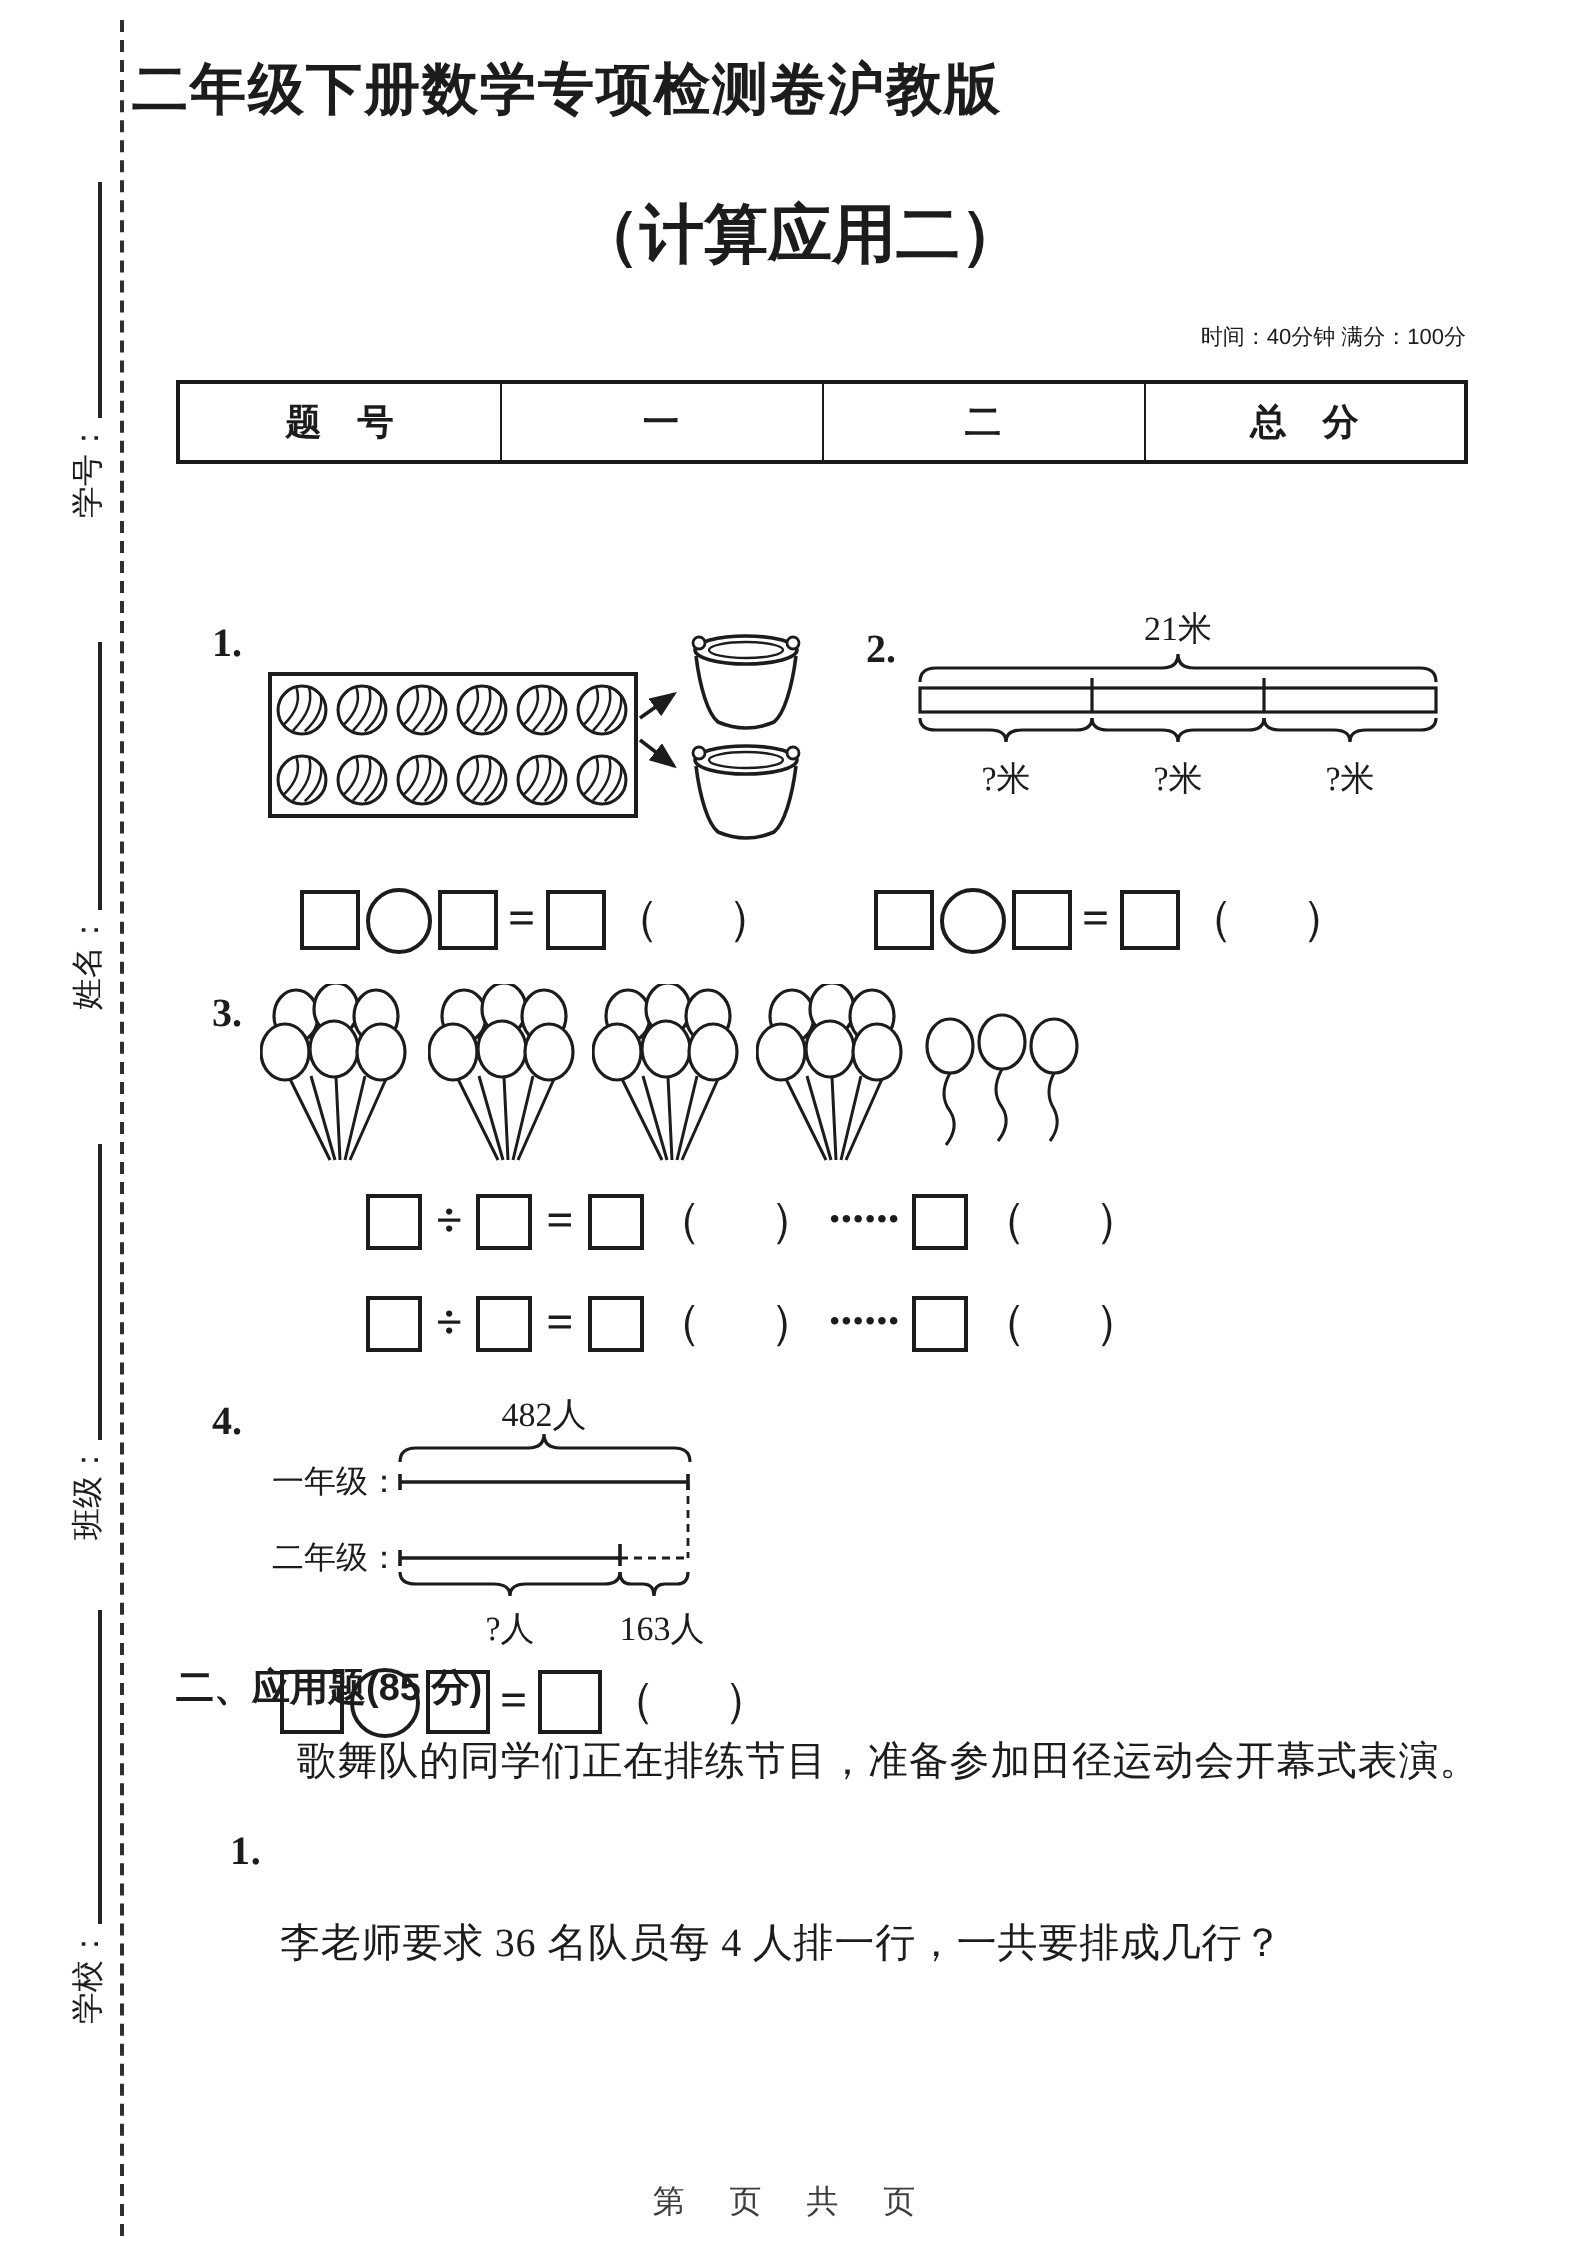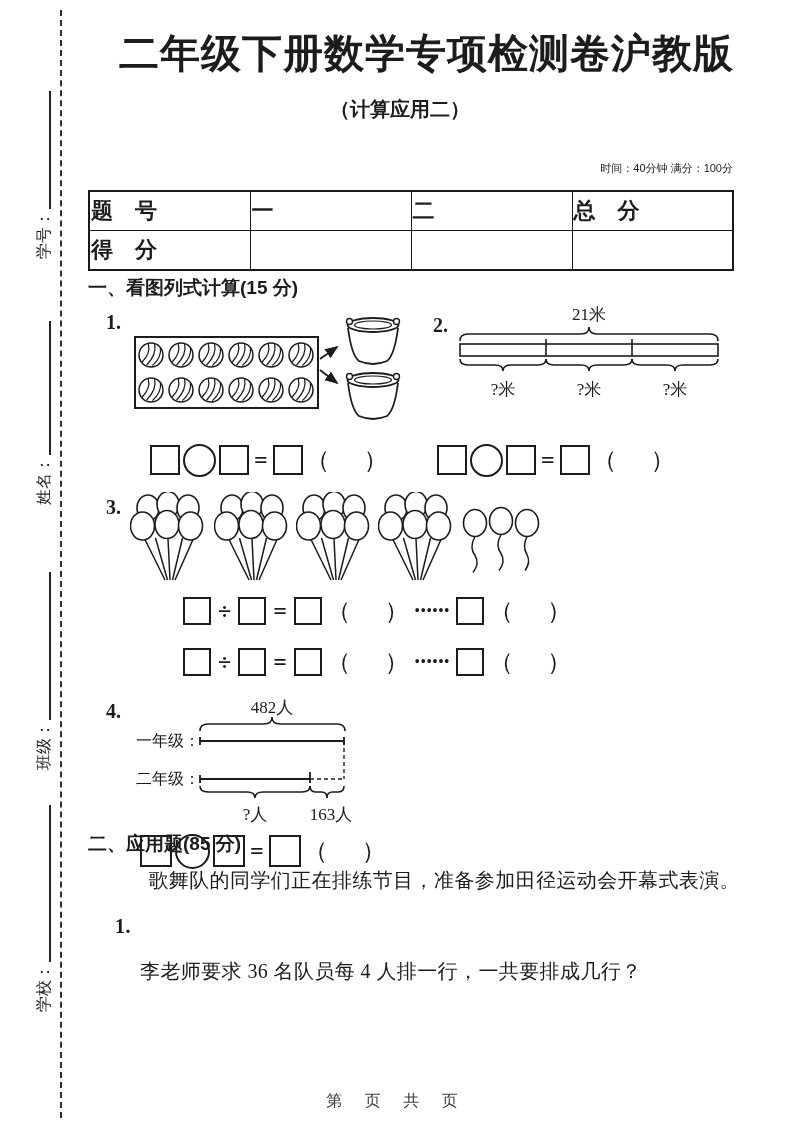--- a/index.html
+++ b/index.html
@@ -4,30 +4,30 @@
 <style>
   html,body{margin:0;padding:0;background:#fff;}
   .page{position:relative;width:793px;height:1122px;background:#fff;overflow:hidden;
         font-family:"Liberation Serif",serif;color:#1c1c1c;}
   
   .seal-cut{position:absolute;left:60px;top:10px;height:1108px;width:0;border-left:2.5px dashed #2f2f2f;}
   .seal-field{position:absolute;left:31px;height:24px;display:flex;align-items:flex-end;
               transform:rotate(-90deg);transform-origin:0 0;font-size:16px;}
   .seal-line{flex:1;height:0;border-bottom:2px solid #242424;margin-bottom:4px;margin-left:2px;}
   
-  .title{position:absolute;left:66px;top:26px;width:668px;text-align:right;
-         font-family:"Liberation Sans",sans-serif;font-weight:700;font-size:40px;letter-spacing:1px;}
+  .title{position:absolute;left:66px;top:26px;width:668px;text-align:left;
+         font-family:"Liberation Sans",sans-serif;font-weight:700;font-size:28px;letter-spacing:1px;}
   .subtitle{position:absolute;left:66px;top:96px;width:668px;text-align:center;
-            font-family:"Liberation Sans",sans-serif;font-weight:700;font-size:20px;}
+            font-family:"Liberation Sans",sans-serif;font-weight:700;font-size:32px;}
   .meta{position:absolute;right:60px;top:161px;font-family:"Liberation Sans",sans-serif;
         font-size:11px;font-weight:500;}
   
   .score-table{position:absolute;left:88px;top:190px;width:646px;border-collapse:collapse;}
-  .score-table td{border:1.6px solid #191919;height:36px;text-align:left;
-                  font-size:22px;font-weight:700;width:25%;}
+  .score-table td{border:1.6px solid #191919;height:36px;text-align:center;
+                  font-size:18px;font-weight:700;width:25%;}
   .score-table{border:2.5px solid #191919;}
   
   .sec-head{position:absolute;font-family:"Liberation Sans",sans-serif;font-weight:700;font-size:19px;}
   .pnum{position:absolute;font-weight:700;font-size:20px;}
   
   .fig{position:absolute;}
   .fig path,.fig rect,.fig line{vector-effect:none;}
   .svgtext{font-family:"Liberation Serif",serif;fill:#1c1c1c;font-size:17px;}
   .svgtext-sm{font-family:"Liberation Serif",serif;fill:#1c1c1c;font-size:16px;}
   
@@ -79,30 +79,23 @@
   <div class="meta">时间：40分钟  满分：100分</div>
 
   <table class="score-table">
     <tbody>
         <tr>
       <td>题　号</td>
       <td>一</td>
       <td>二</td>
       <td>总　分</td>
     </tr>
-    <tr>
-      <td>得　分</td>
-      <td></td>
-      <td></td>
-      <td></td>
-    </tr>
   </tbody>
     </table>
 
-  <div class="sec-head" style="left:88px;top:275px;">一、看图列式计算(15 分)</div>
 
   <div class="pnum" style="left:106px;top:311px;">1.</div>
 
   <svg class="fig" style="left:133px;top:310px;" width="272" height="115" viewBox="0 0 272 115">
     <defs>
       <symbol id="bball" viewBox="0 0 30 30">
         <circle cx="15" cy="15" r="13.3" fill="#fff" stroke="#1c1c1c" stroke-width="1.7"></circle>
         <path d="M5,23 C12,16 14,10 12,2.8 M10,26.4 C18,18 21,11 19,2.6 M16.5,26.8 C24,20 26.5,13 25.5,6.5" fill="none" stroke="#1c1c1c" stroke-width="1.4"></path>
       </symbol>
       <symbol id="bucket" viewBox="0 0 58 52">

